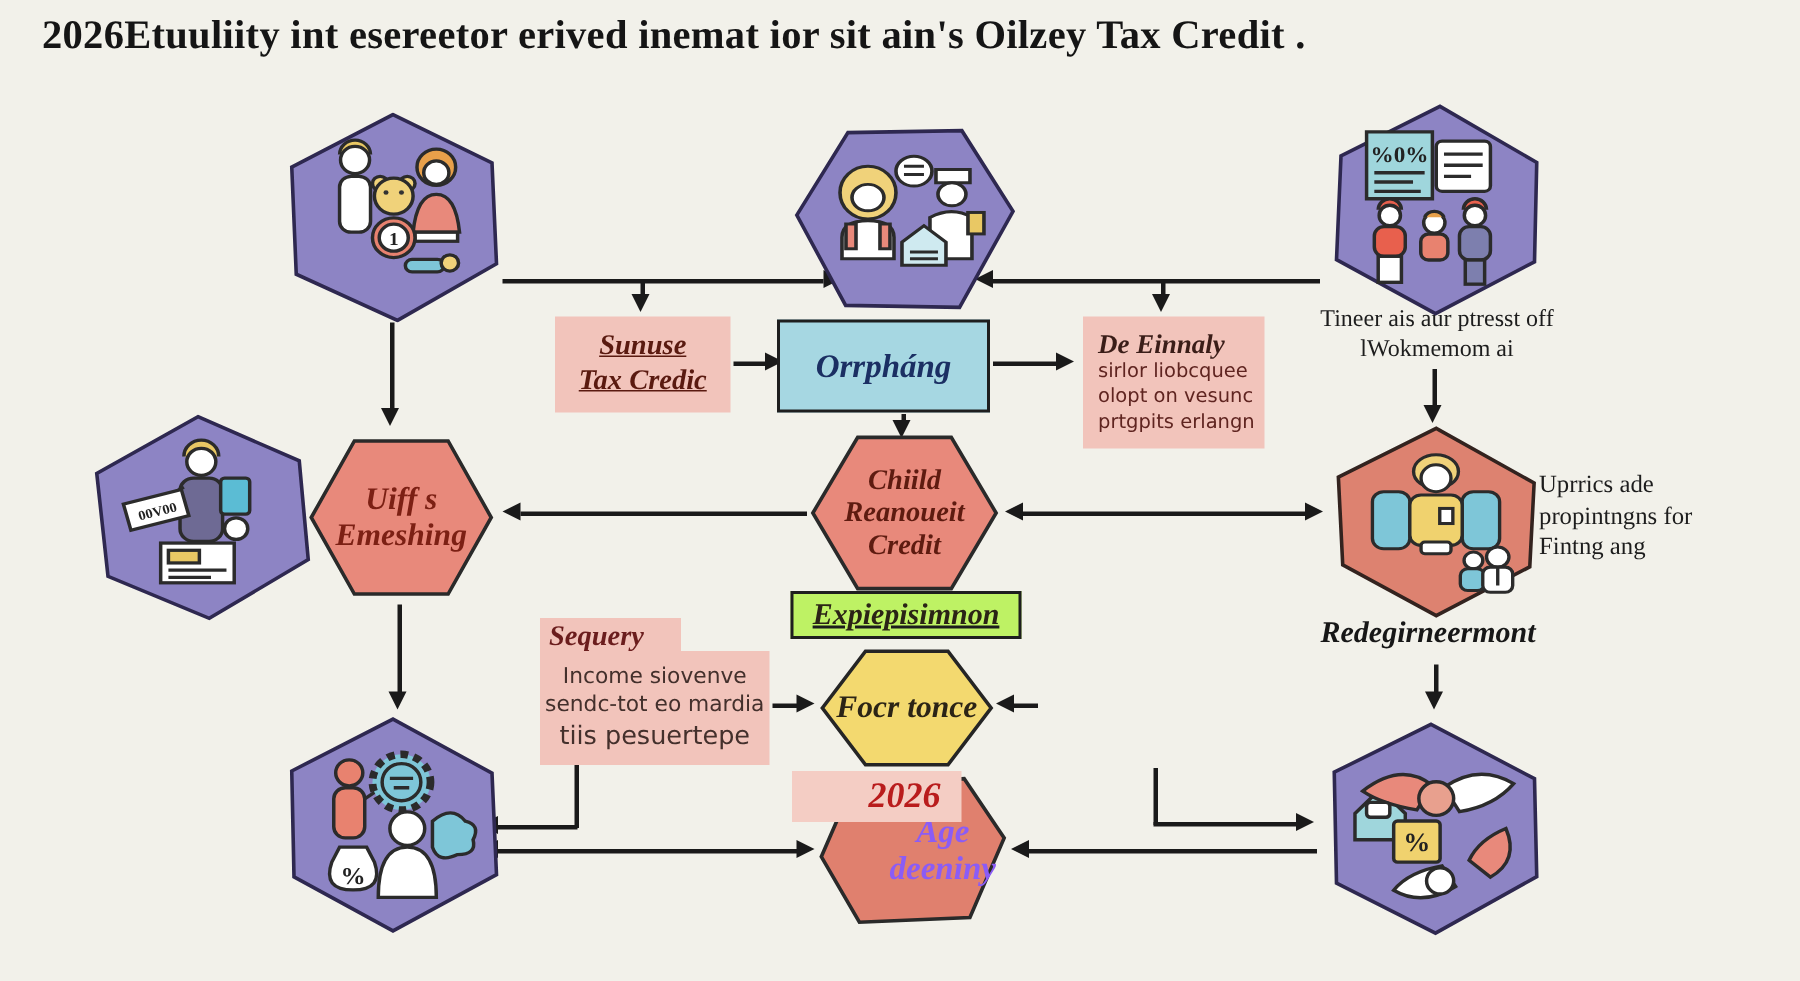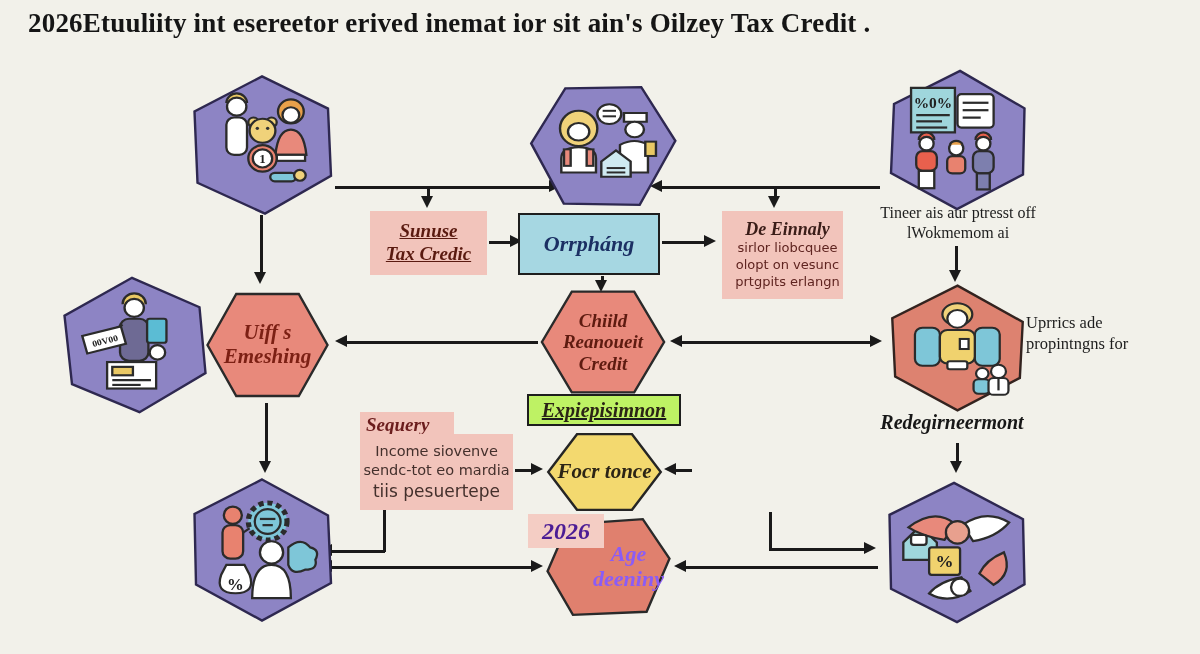--- a/index.html
+++ b/index.html
@@ -38,21 +38,21 @@
   .lab-sunuse{font-size:19px;font-weight:bold;font-style:italic;color:#5a1a10;line-height:1.2;text-decoration:underline;}
   .lab-orrphang{font-size:22px;font-weight:bold;font-style:italic;color:#1b2f63;}
   .lab-expiep{font-size:20px;font-weight:bold;font-style:italic;color:#2b2416;}
   .smalltxt{font-family:"DejaVu Sans", sans-serif;font-size:13px;line-height:1.3;color:#5f2420;}
   .seq-title{font-size:19px;font-weight:bold;font-style:italic;color:#6b1d1d;}
   .caption{position:absolute;font-size:16px;line-height:1.25;color:#1d1d1d;}
   .lab-redeg{font-size:20px;font-weight:bold;font-style:italic;color:#171717;text-align:center;}
   .tab2026{
     position:absolute;left:528px;top:514px;width:76px;height:34px;background:#f4cdc4;
     display:flex;align-items:center;justify-content:center;z-index:5;
-    font-size:24px;font-weight:bold;font-style:italic;color:#4c1d95;
+    font-size:24px;font-weight:bold;font-style:italic;color:#b91c1c;padding-left:37px;
   }
 </style>
 </head>
 <body>
 
 <div class="stage">
 
   <div class="title">2026Etuuliity int esereetor erived inemat ior sit ain's Oilzey Tax Credit .</div>
 
   <div class="hl" style="left:335px;top:186px;width:214px;"></div>
@@ -330,21 +330,21 @@
 
   <div class="box pink" style="left:370px;top:211px;width:117px;height:64px;">
     <div class="lab-sunuse">Sunuse</div>
     <div class="lab-sunuse">Tax Credic</div>
   </div>
 
   <div class="box bluebox" style="left:518px;top:213px;width:138px;height:58px;">
     <div class="lab-orrphang">Orrpháng</div>
   </div>
 
-  <div class="box pink" style="left:722px;top:211px;width:121px;height:88px;align-items:center;padding-left:10px;width:111px;text-align:left;">
+  <div class="box pink" style="left:722px;top:211px;width:121px;height:88px;align-items:flex-start;padding-left:10px;width:111px;text-align:left;">
     <div style="font-size:18px;font-weight:bold;font-style:italic;color:#3a1d18;">De Einnaly</div>
     <div class="smalltxt">sirlor liobcquee</div>
     <div class="smalltxt">olopt on vesunc</div>
     <div class="smalltxt">prtgpits erlangn</div>
   </div>
 
   <div class="box yellowbox" style="left:527px;top:394px;width:150px;height:28px;z-index:4;">
     <div class="lab-expiep">Expiepisimnon</div>
   </div>
 
@@ -359,17 +359,18 @@
 
 
   <div class="caption" style="left:858px;top:203px;width:200px;text-align:center;">
     <div>Tineer ais aur ptresst off</div>
     <div>lWokmemom ai</div>
   </div>
 
   <div class="caption" style="left:1026px;top:313px;width:160px;font-size:16.5px;">
     <div>Uprrics ade</div>
     <div>propintngns for</div>
+    <div>Fintng ang</div>
   </div>
 
   <div class="caption lab-redeg" style="left:862px;top:410px;width:180px;">Redegirneermont</div>
 
 </div>
 
 </body></html>

